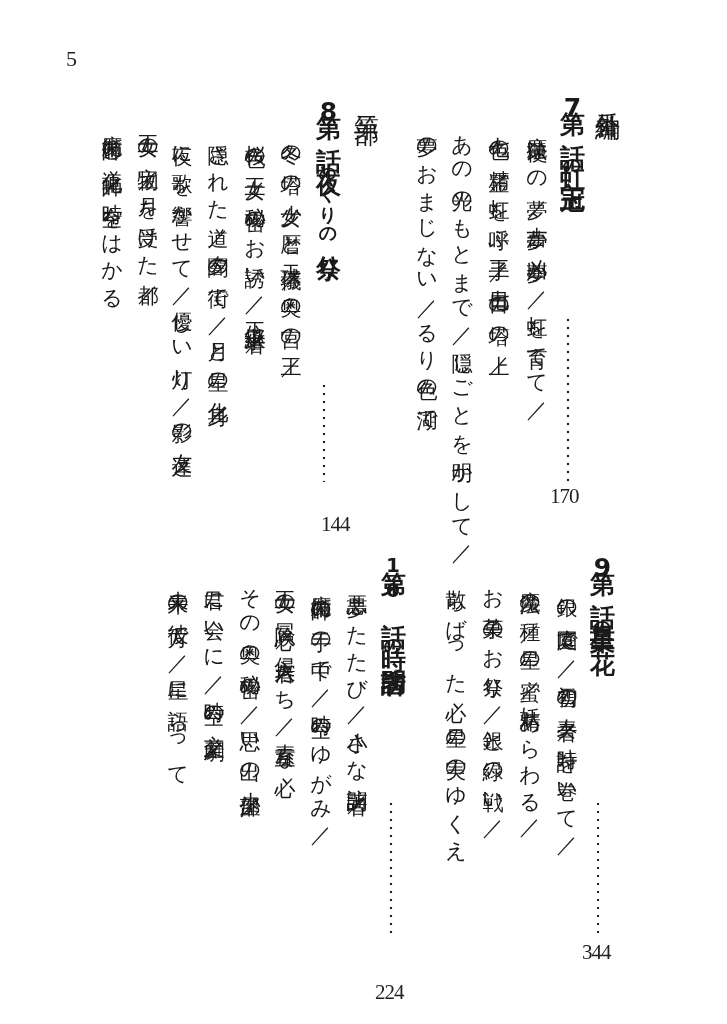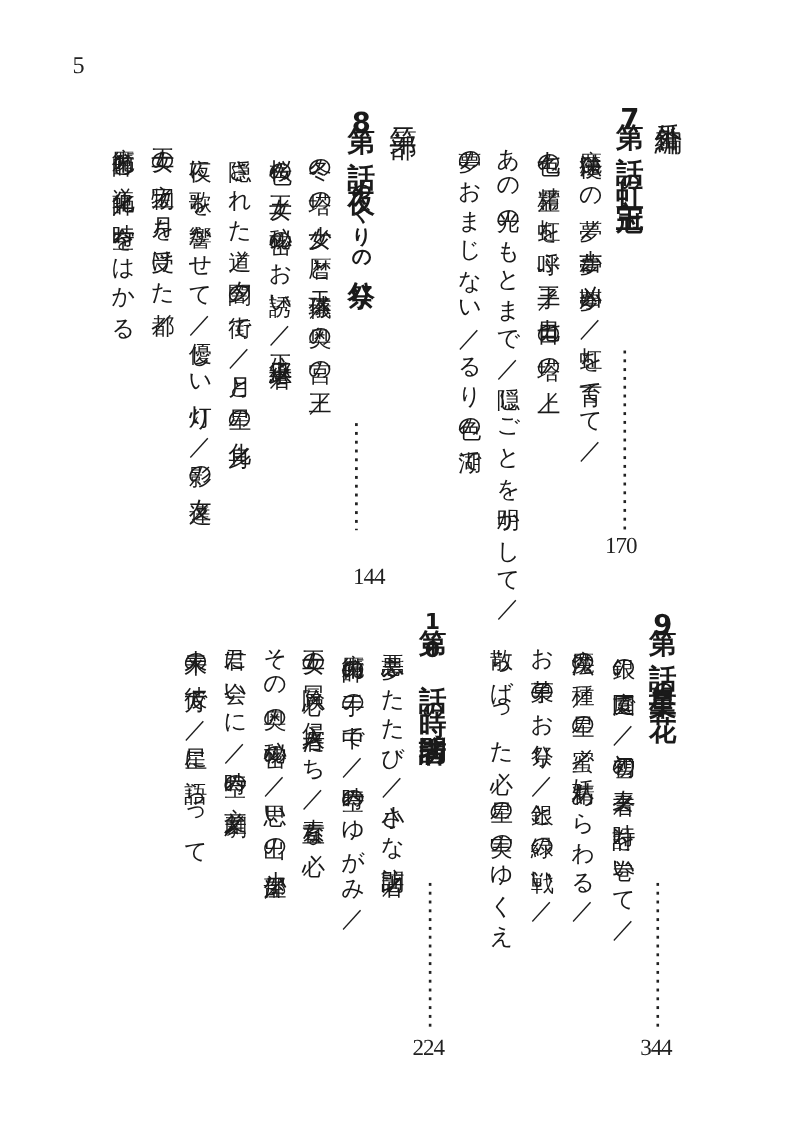--- a/index.html
+++ b/index.html
@@ -62,20 +62,20 @@
 
 <div class="col entry" style="left:556px; top:582px;">銀の庭園で／初雪の奏者／時計を巻いて／</div>
 <div class="col entry" style="left:519px; top:574px;">魔法の種／星の蜜／妖精あらわる／</div>
 <div class="col entry" style="left:482px; top:574px;">お菓子のお祭り／銀と緑の戦い／</div>
 <div class="col entry" style="left:445px; top:574px;">散らばった心／星の実のゆくえ</div>
 
 <div class="col chap" style="left:381px; top:552px;">
   <span>第</span><span class="num" style="font-size:20px;">10</span><span>話</span><span class="gap"></span><span>時</span><span class="small">の</span><span>訪問者</span>
 </div>
 <div class="leader" style="left:389px; top:800px; height:136px;"></div>
-<div class="pg" style="left:375px; top:940px;">224</div>
+<div class="pg" style="left:375px; top:980px;">224</div>
 
 <div class="col entry" style="left:346px; top:578px;">悪夢ふたたび／小さな訪問者／</div>
 <div class="col entry" style="left:310px; top:578px;">魔術師の手の中で／時空のゆがみ／</div>
 <div class="col entry" style="left:274px; top:574px;">王女の冒険心／侵入者たち／素直な心／</div>
 <div class="col entry" style="left:239px; top:574px;">その奥の秘密の／思い出の小部屋／</div>
 <div class="col entry" style="left:203px; top:574px;">君に会いに／時空の交差劇／</div>
 <div class="col entry" style="left:167px; top:574px;">未来の彼方で／星に語らって</div>
 
 </body></html>

